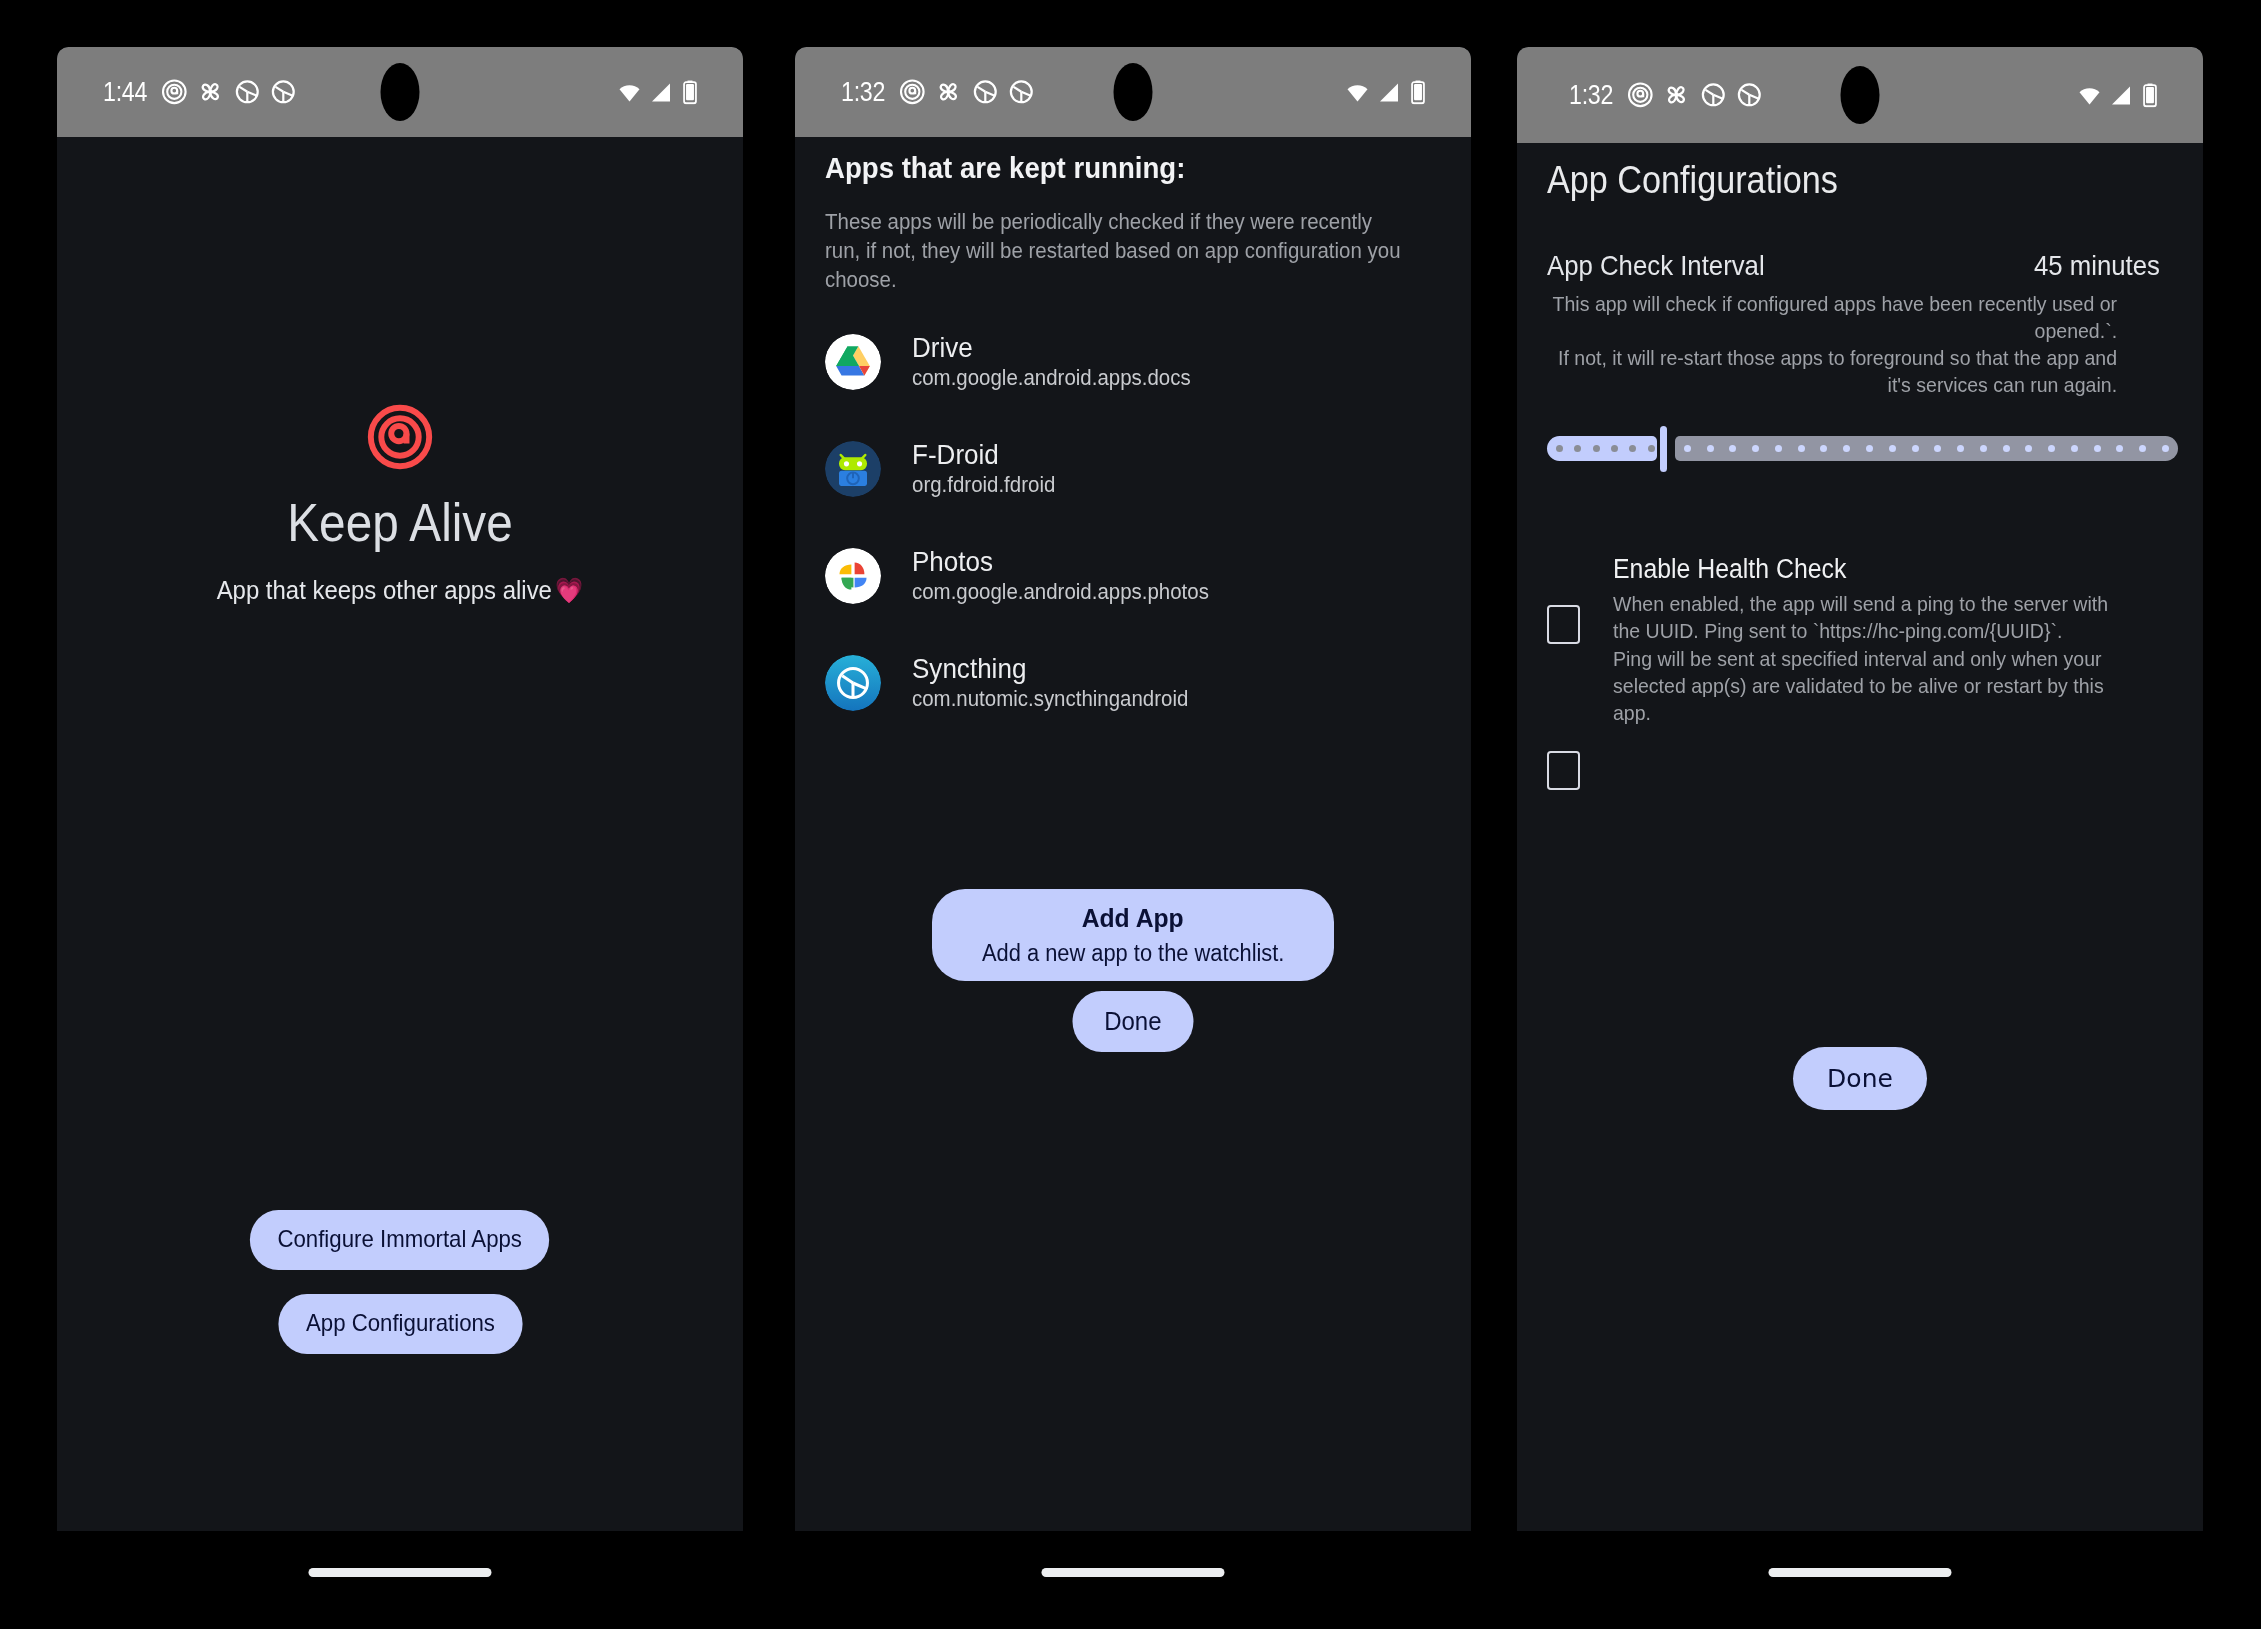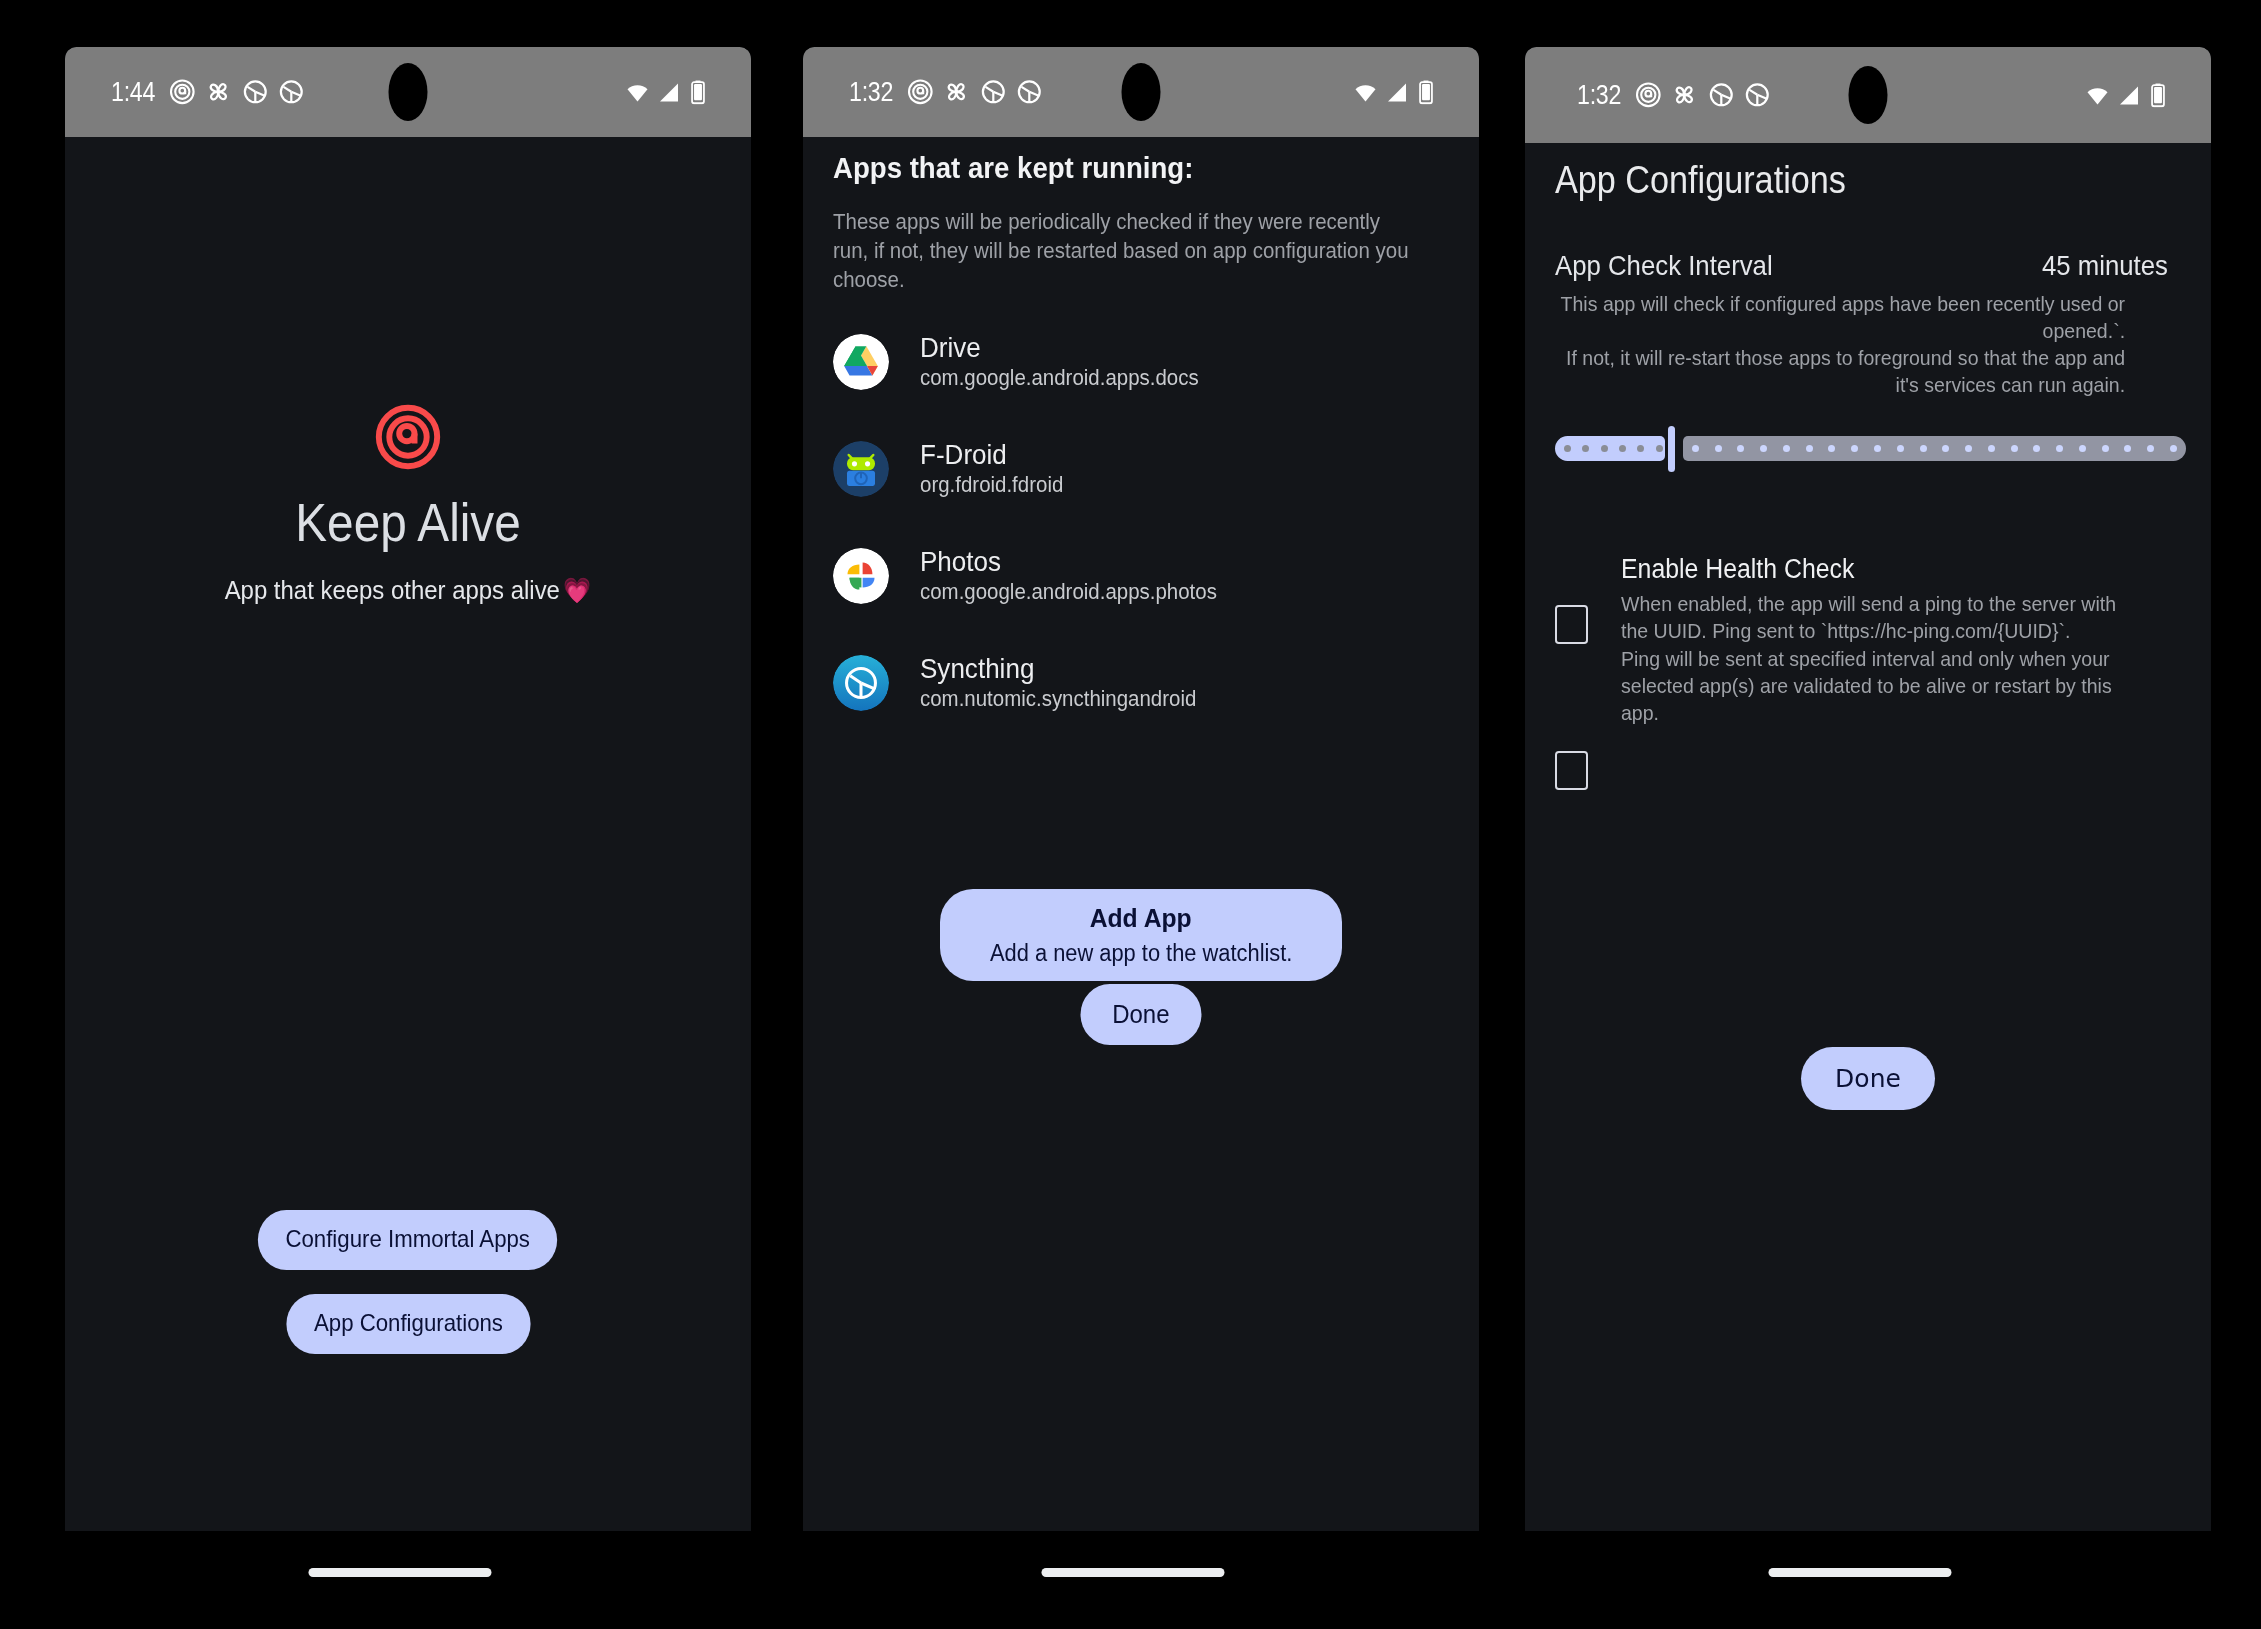--- a/index.html
+++ b/index.html
@@ -9,21 +9,20 @@
     -webkit-font-smoothing:antialiased;
   }
   .stage{position:relative;width:2261px;height:1629px;background:#000;}
 
   
   .phone{position:absolute;top:0;height:1629px;}
   .phone .screen{
     position:absolute;left:0;top:0;width:100%;
     background:#131519;
     overflow:hidden;
-    margin-left:8px;
   }
   .phone1{left:57px;width:686px;}
   .phone2{left:795px;width:676px;}
   .phone3{left:1517px;width:686px;}
 
   .phone1 .screen{top:47px;height:1484px;border-radius:11.4px 11.4px 0 0;}
   .phone2 .screen{top:47px;height:1484px;border-radius:11.4px 11.4px 0 0;}
   .phone3 .screen{top:47px;height:1484px;border-radius:11.4px 11.4px 0 0;}
 
   
@@ -124,21 +123,21 @@
 
   .app-list{position:absolute;left:30px;right:25px;top:171px;}
   .app-row{display:flex;align-items:center;gap:31px;height:107px;}
   .app-ic{width:56px;height:56px;flex:none;display:block;border-radius:50%;}
   .app-txt{display:flex;flex-direction:column;gap:5px;transform:scaleX(0.93);transform-origin:left;}
   .app-name{color:#edeef0;font-size:28px;line-height:1;}
   .app-pkg{color:#c9cbcf;font-size:22px;line-height:1;}
 
   .p2-buttons{
     position:absolute;left:0;right:0;top:752px;
-    display:flex;flex-direction:column;align-items:center;gap:3px;
+    display:flex;flex-direction:column;align-items:center;gap:10px;
   }
   .btn-addapp{padding:14px 42px;}
   .btn-addapp .big{font-size:26px;font-weight:700;margin-bottom:5.7px;transform:scaleX(0.95);}
   .btn-addapp .small{font-size:23px;transform:scaleX(0.95);}
   .btn-done2{padding:16.4px 33px;font-size:25px;transform:scaleX(0.96);}
 
   
   .p3-title{
     position:absolute;left:30px;top:16.4px;
     color:#e9eaec;font-size:38px;margin:0;font-weight:400;transform:scaleX(0.9);transform-origin:left;

